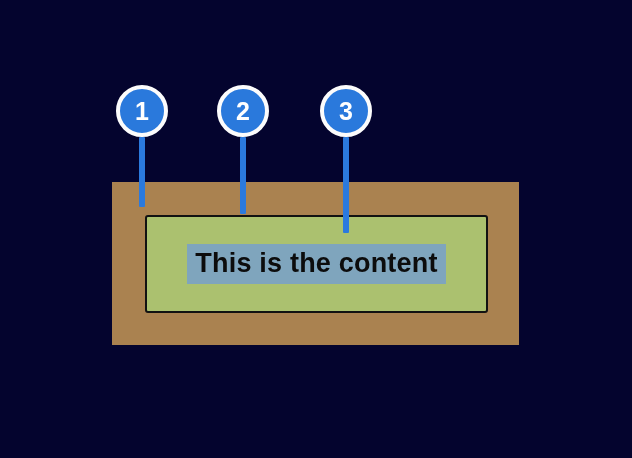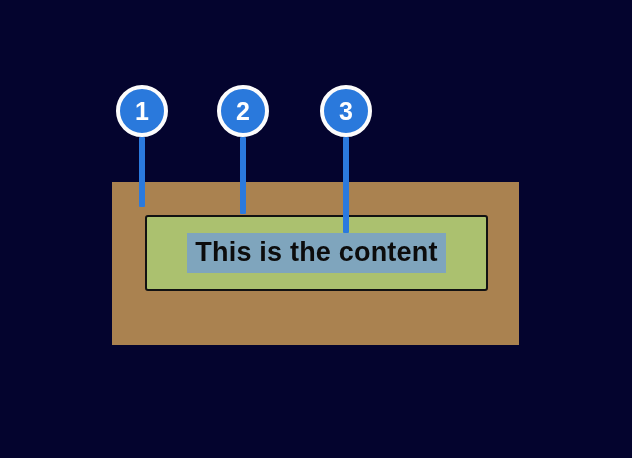--- a/index.html
+++ b/index.html
@@ -21,21 +21,21 @@
     top: 182px;
     width: 407px;
     height: 163px;
     background: #aa8250;
   }
   .padding-box {
     position: absolute;
     left: 145px;
     top: 215px;
     width: 343px;
-    height: 76px;
+    height: 98px;
     background: #abc16f;
     border: 2px solid #121212;
     border-radius: 3px;
     box-sizing: border-box;
     display: flex;
     align-items: center;
     justify-content: center;
   }
   .content-highlight {
     display: inline-block;

